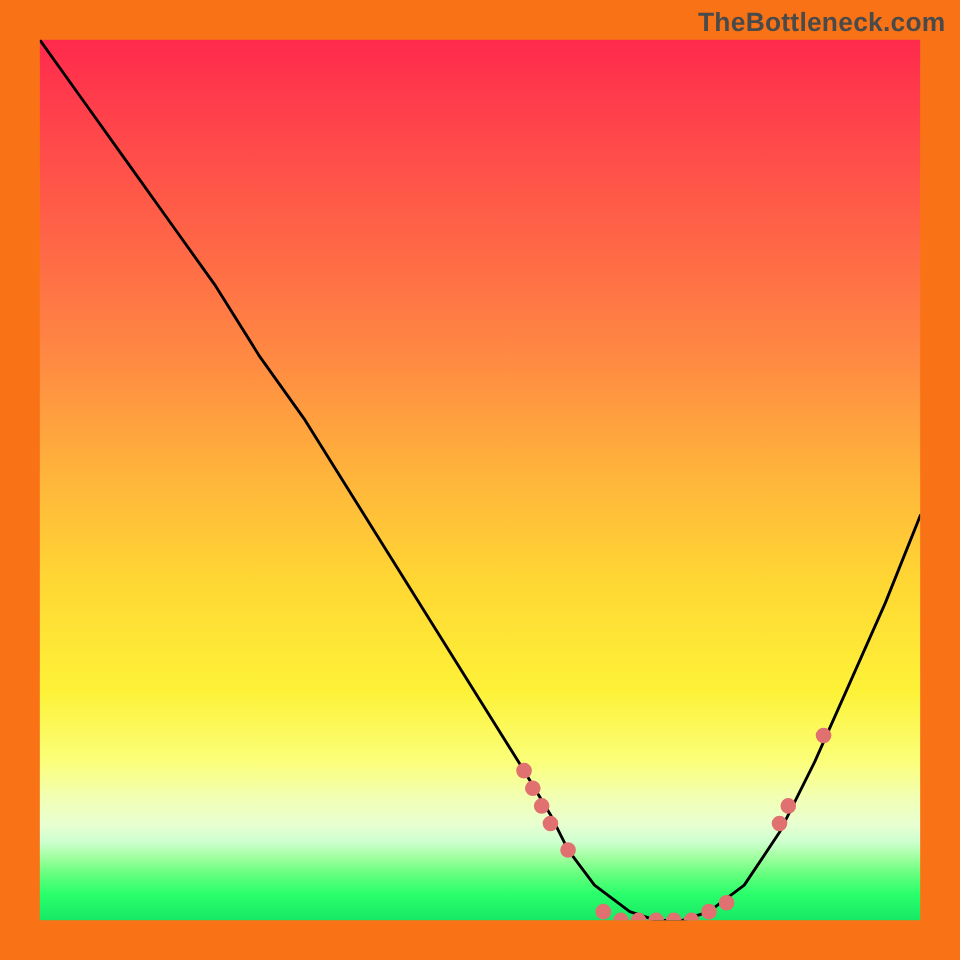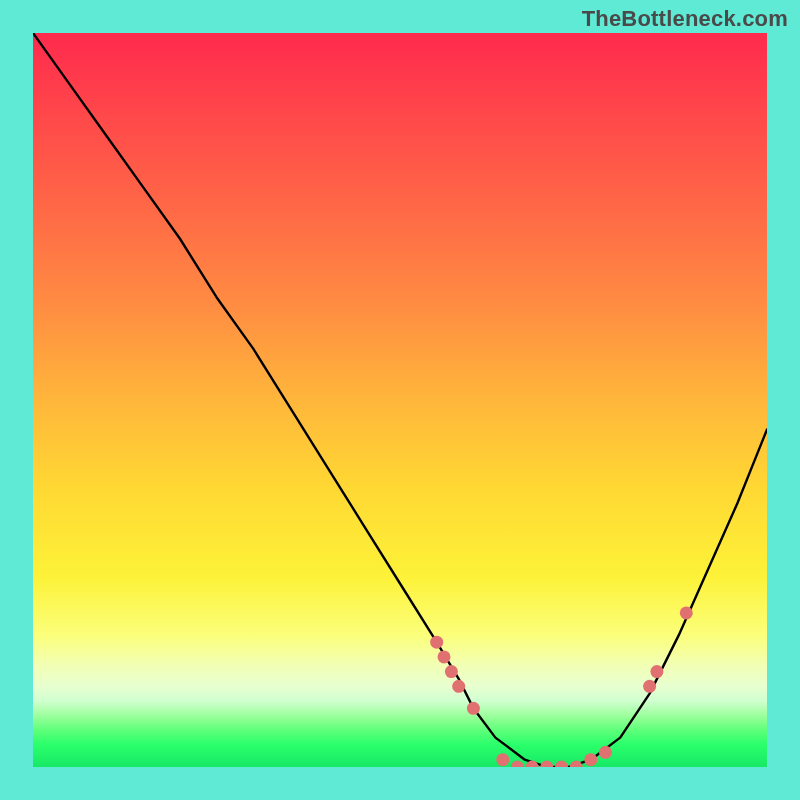--- a/index.html
+++ b/index.html
@@ -8,21 +8,21 @@
     width: 800px;
     height: 800px;
     background: #000000;
     overflow: hidden;
     font-family: Arial, Helvetica, sans-serif;
   }
   .frame {
     position: relative;
     width: 800px;
     height: 800px;
-    background: #5eead4;
+    background: #f97316;
   }
   .watermark {
     position: absolute;
     top: 6px;
     right: 12px;
     color: #4a4a4a;
     font-size: 22px;
     font-weight: 600;
     letter-spacing: 0.2px;
     z-index: 30;

